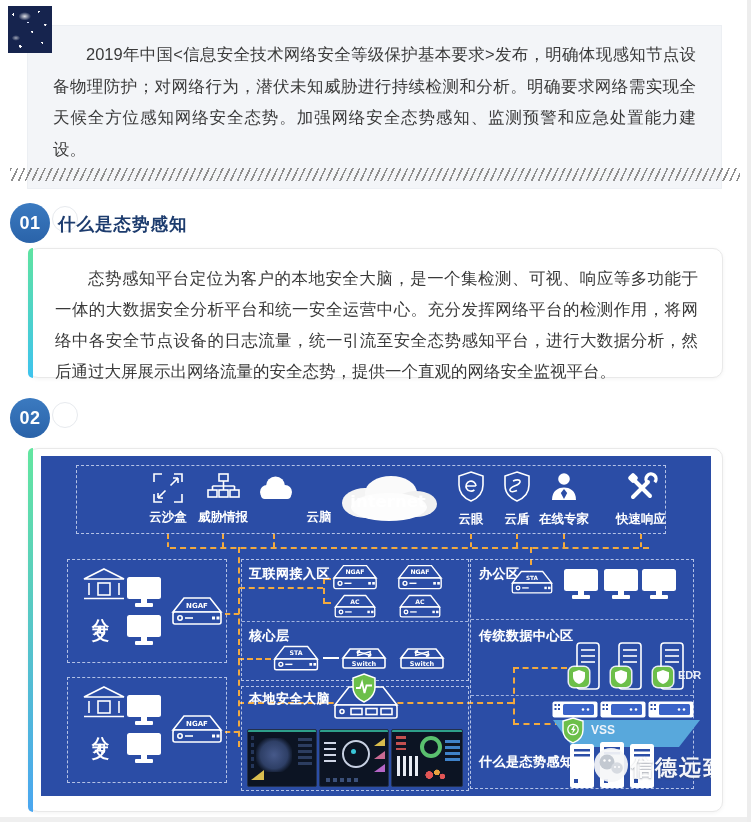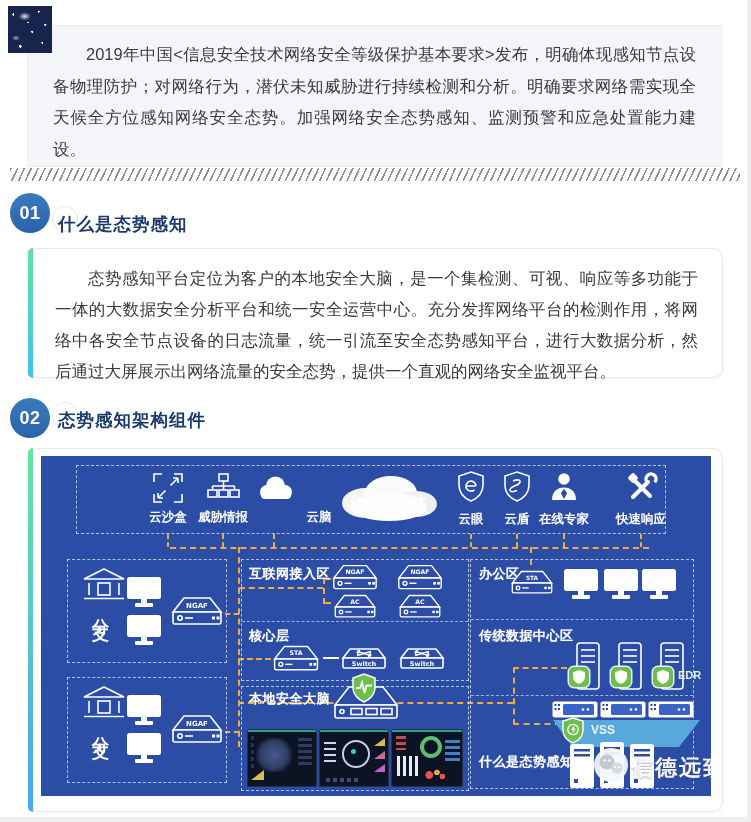--- a/index.html
+++ b/index.html
@@ -12,21 +12,21 @@
     background-image:
       radial-gradient(ellipse 9px 6px at 38% 22%, rgba(255,255,255,.85), rgba(255,255,255,0) 70%),
       radial-gradient(ellipse 6px 4px at 18% 68%, rgba(255,255,255,.6), rgba(255,255,255,0) 70%),
       radial-gradient(circle 1.2px at 12% 18%, #fff 90%, rgba(255,255,255,0)),
       radial-gradient(circle 1px at 70% 12%, #fff 90%, rgba(255,255,255,0)),
       radial-gradient(circle 1.2px at 85% 40%, #fff 90%, rgba(255,255,255,0)),
       radial-gradient(circle 1px at 55% 55%, #fff 90%, rgba(255,255,255,0)),
       radial-gradient(circle 1.4px at 28% 86%, #fff 90%, rgba(255,255,255,0)),
       radial-gradient(circle 1px at 78% 78%, #fff 90%, rgba(255,255,255,0)),
       radial-gradient(circle 1px at 45% 35%, #dfe6ff 90%, rgba(255,255,255,0));}
-  .intro-box{left:27px;top:25px;width:695px;height:142px;background:#f3f5f8;border:1px solid #eceff3;box-sizing:border-box;}
+  .intro-box{left:27px;top:25px;width:695px;height:164px;background:#f3f5f8;border:1px solid #eceff3;box-sizing:border-box;}
   .intro-box p{margin:0;padding:13px 25px 0 25px;font-size:16.5px;line-height:31.5px;color:#3a3a3a;text-indent:2em;text-align:justify;}
 
   
   .hatch{left:10px;top:168px;width:730px;height:13px;
     background:repeating-linear-gradient(115deg,#8f8f8f 0 1.6px,rgba(0,0,0,0) 1.6px 6.2px);}
 
   
   .badge{width:40px;height:40px;border-radius:50%;background:linear-gradient(#3b7ac0,#2a63a9);color:#fff;
     font-size:18px;font-weight:bold;display:flex;align-items:center;justify-content:center;letter-spacing:.5px;}
   .ring{width:24px;height:24px;border-radius:50%;border:1px solid #e7eaee;}
@@ -69,31 +69,30 @@
 
   <div class="ab logo"></div>
 
   <div class="ab intro-box">
     <p>2019年中国&lt;信息安全技术网络安全等级保护基本要求&gt;发布，明确体现感知节点设备物理防护；对网络行为，潜伏未知威胁进行持续检测和分析。明确要求网络需实现全天候全方位感知网络安全态势。加强网络安全态势感知、监测预警和应急处置能力建设。</p>
   </div>
 
   <div class="ab hatch"></div>
 
   <div class="ab ring" style="left:52px;top:206px;"></div>
-  <div class="ab badge" style="left:10px;top:193px;">01</div>
+  <div class="ab badge" style="left:10px;top:203px;">01</div>
   <div class="ab sec-title" style="left:58px;top:212px;">什么是态势感知</div>
 
   <div class="ab card" style="left:28px;top:248px;width:695px;height:130px;">
     <div class="accent"></div>
     <p>态势感知平台定位为客户的本地安全大脑，是一个集检测、可视、响应等多功能于一体的大数据安全分析平台和统一安全运营中心。充分发挥网络平台的检测作用，将网络中各安全节点设备的日志流量，统一引流至安全态势感知平台，进行大数据分析，然后通过大屏展示出网络流量的安全态势，提供一个直观的网络安全监视平台。</p>
   </div>
 
   <div class="ab ring" style="left:52px;top:402px;"></div>
   <div class="ab badge" style="left:10px;top:398px;">02</div>
-  <div class="ab sec-title" style="left:58px;top:408px;">态势感知架构组件</div>
 
   <div class="ab card" style="left:28px;top:448px;width:695px;height:364px;">
     <div class="accent" style="background:linear-gradient(#63e6a0,#4aa6f0);"></div>
 
     <div class="blueprint">
 
       <div class="zbox" style="left:35px;top:9px;width:590px;height:69px;"></div>
 
       <svg class="ab" style="left:110px;top:15px;" width="34" height="34" viewBox="0 0 34 34">
         <path d="M3,11 V3 H11 M23,3 H31 V11 M31,23 V31 H23 M11,31 H3 V23" class="ln" stroke-width="2.4"></path>

